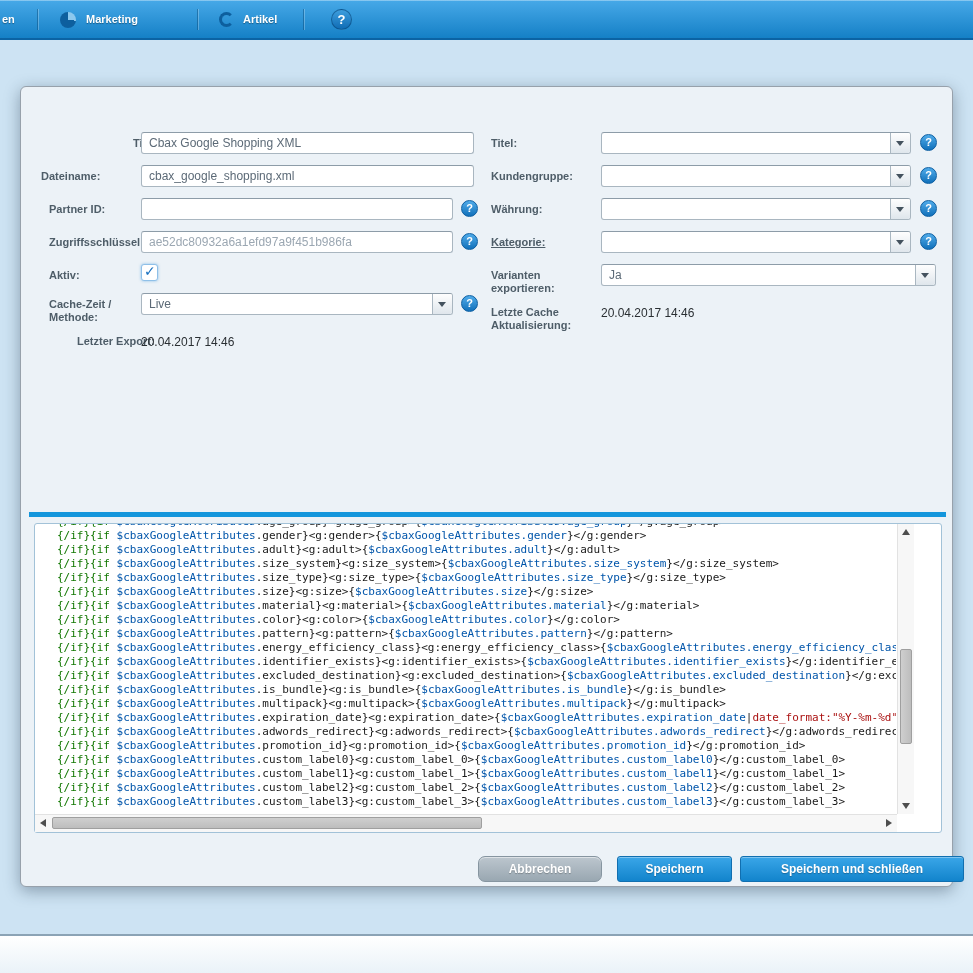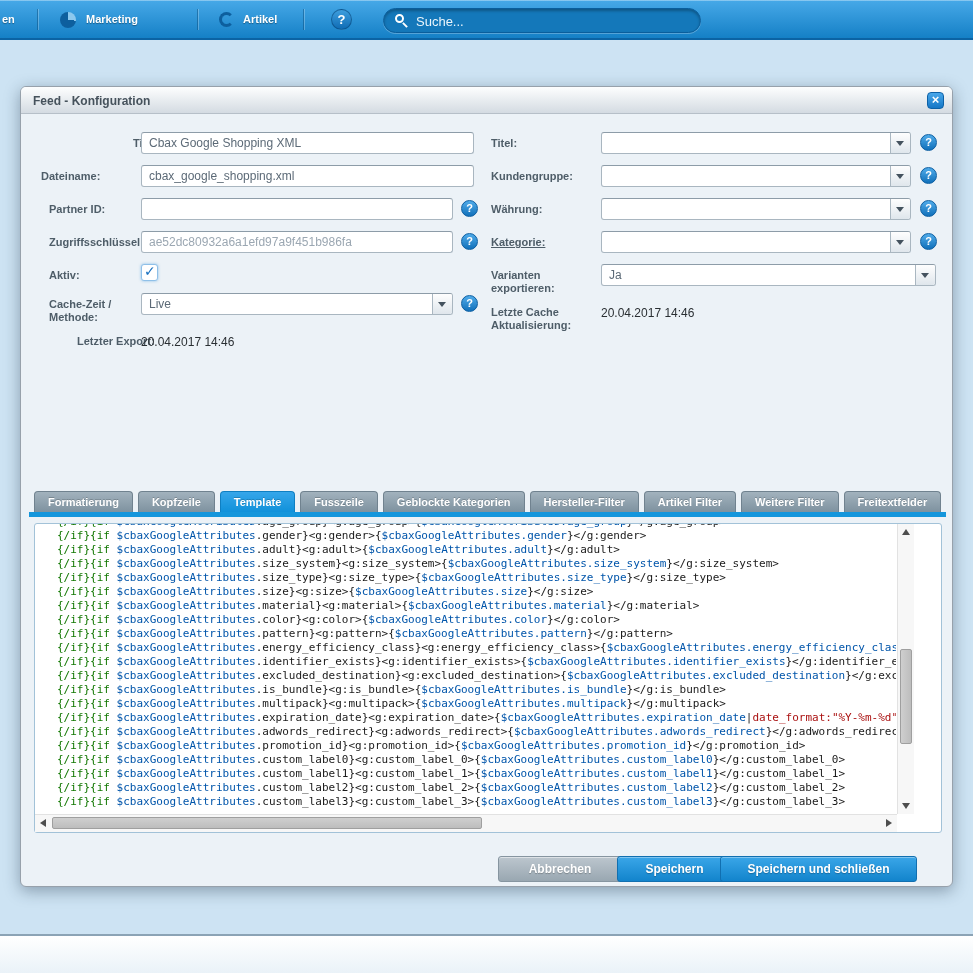--- a/index.html
+++ b/index.html
@@ -112,34 +112,23 @@
 <div class="topbar">
   <div class="nav-item nav-partial">en</div>
   <div class="nav-sep sep1"></div>
   <div class="pie-icon"></div>
   <div class="nav-item nav-m1">Marketing</div>
   <div class="nav-sep sep2"></div>
   <div class="connect-icon"></div>
   <div class="nav-item nav-m2">Artikel</div>
   <div class="nav-sep sep3"></div>
   <div class="help-badge">?</div>
-  <div class="search">
-    <div class="mag">
-        <div class="mag-c"></div>
-        <div class="mag-h"></div>
-      </div>
-    <span class="search-ph">Suche...</span>
-  </div>
 </div>
 
 <div class="dialog">
-  <div class="titlebar">
-    <span class="wtitle">Feed - Konfiguration</span>
-    <div class="wclose">×</div>
-  </div>
   <div class="dbody">
     <div id="form-left">
         <div class="f-label" style="left: 28px; top: 23px; width: 110px; text-align: right;">Titel:</div>
         <div class="input" style="left: 120px; top: 18px; width: 333px;">
           <span class="val">Cbax Google Shopping XML</span>
         </div>
         <div class="f-label" style="left: 20px; top: 56px; width: 110px;">Dateiname:</div>
         <div class="input" style="left: 120px; top: 51px; width: 333px;">
           <span class="val">cbax_google_shopping.xml</span>
         </div>
@@ -203,31 +192,20 @@
         <div class="help-icon" style="left: 899px; top: 119px;">?</div>
         <div class="f-label" style="left: 470px; top: 155px; width: 104px;">Varianten exportieren:</div>
         <div class="select" style="left: 580px; top: 150px; width: 335px;">
           <span class="val">Ja</span>
           <div class="trigger">
             <div class="arr"></div>
           </div>
         </div>
         <div class="f-label" style="left: 470px; top: 192px; width: 104px;">Letzte Cache Aktualisierung:</div>
         <div class="static-val" style="left: 580px; top: 192px;">20.04.2017 14:46</div>
-      </div>
-    <div class="tabs" id="tabs">
-        <div class="tab">Formatierung</div>
-        <div class="tab">Kopfzeile</div>
-        <div class="tab active">Template</div>
-        <div class="tab">Fusszeile</div>
-        <div class="tab">Geblockte Kategorien</div>
-        <div class="tab">Hersteller-Filter</div>
-        <div class="tab">Artikel Filter</div>
-        <div class="tab">Weitere Filter</div>
-        <div class="tab">Freitextfelder</div>
       </div>
     <div class="tabbar"></div>
     <div class="editor">
       <div class="cm">
           <div class="cm-inner" id="cm-inner">
             <div class="code-line"><span class="c-g">{/if}{if </span><span class="c-b">$cbaxGoogleAttributes</span><span class="c-k">.age_group}&lt;g:age_group&gt;{</span><span class="c-b">$cbaxGoogleAttributes.age_group</span><span class="c-k">}&lt;/g:age_group&gt;</span></div>
             <div class="code-line"><span class="c-g">{/if}{if </span><span class="c-b">$cbaxGoogleAttributes</span><span class="c-k">.gender}&lt;g:gender&gt;{</span><span class="c-b">$cbaxGoogleAttributes.gender</span><span class="c-k">}&lt;/g:gender&gt;</span></div>
             <div class="code-line"><span class="c-g">{/if}{if </span><span class="c-b">$cbaxGoogleAttributes</span><span class="c-k">.adult}&lt;g:adult&gt;{</span><span class="c-b">$cbaxGoogleAttributes.adult</span><span class="c-k">}&lt;/g:adult&gt;</span></div>
             <div class="code-line"><span class="c-g">{/if}{if </span><span class="c-b">$cbaxGoogleAttributes</span><span class="c-k">.size_system}&lt;g:size_system&gt;{</span><span class="c-b">$cbaxGoogleAttributes.size_system</span><span class="c-k">}&lt;/g:size_system&gt;</span></div>
             <div class="code-line"><span class="c-g">{/if}{if </span><span class="c-b">$cbaxGoogleAttributes</span><span class="c-k">.size_type}&lt;g:size_type&gt;{</span><span class="c-b">$cbaxGoogleAttributes.size_type</span><span class="c-k">}&lt;/g:size_type&gt;</span></div>
@@ -254,20 +232,20 @@
         <div class="vthumb"></div>
         <div class="arr-down"></div>
       </div>
       <div class="hscroll">
         <div class="arr-left"></div>
         <div class="hthumb"></div>
         <div class="arr-right"></div>
       </div>
     </div>
     <div id="footer-buttons">
-        <div class="btn gray" style="left: 477px; width: 124px;">Abbrechen</div>
+        <div class="btn gray" style="left: 457px; width: 124px; border-radius: 7px;">Abbrechen</div>
         <div class="btn blue" style="left: 596px; width: 115px;">Speichern</div>
-        <div class="btn blue" style="left: 699px; width: 197px;">Speichern und schließen</div>
+        <div class="btn blue" style="left: 719px; width: 224px;">Speichern und schließen</div>
       </div>
   </div>
 </div>
 
 <div class="page-footer"></div>
 
 </body></html>

